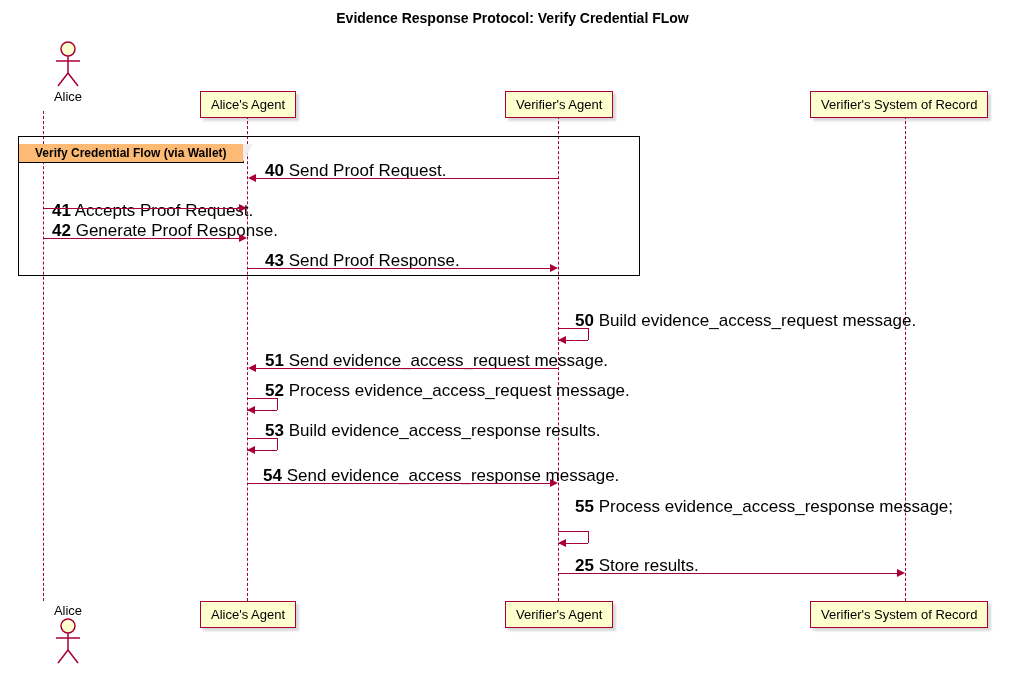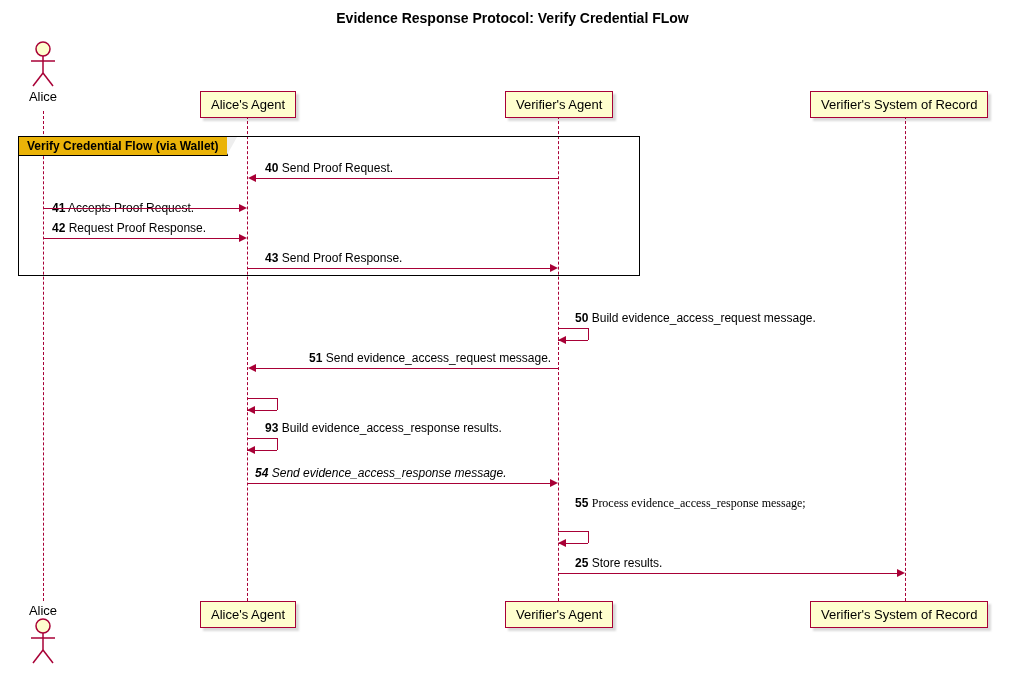--- a/index.html
+++ b/index.html
@@ -17,20 +17,21 @@
     margin-bottom: 15px;
   }
   .diagram {
     position: relative;
     height: 630px;
   }
   .actor {
     position: absolute;
     text-align: center;
     width: 40px;
+    margin-left: 25px;
   }
   .actor svg {
     display: block;
     margin: 0 auto;
   }
   .actor-label {
     font-size: 13px;
     margin-top: 2px;
   }
   .participant-box {
@@ -47,43 +48,43 @@
     width: 0;
     border-left: 1px dashed #a80036;
   }
   .group-box {
     position: absolute;
     border: 1.5px solid #000;
     background: transparent;
   }
   .group-label {
     position: absolute;
-    background: #eab308;
+    background: #fdba74;
     border: 1px solid #000;
     border-top: none;
     border-left: none;
-    padding: 2px 8px;
+    padding: 2px 16px;
     font-size: 12px;
     font-weight: bold;
-    top: 0;
+    top: 7px;
     left: 0;
   }
   .group-label::after {
     content: '';
     position: absolute;
     right: -10px;
     top: 0;
     width: 0;
     height: 0;
     border-top: 18px solid #eeeeee;
     border-right: 10px solid transparent;
   }
   .message {
     position: absolute;
-    font-size: 12px;
+    font-size: 17px;
   }
   .message .num {
     font-weight: bold;
   }
   .arrow-line {
     position: absolute;
     height: 0;
     border-top: 1px solid #a80036;
   }
   .arrow-head-right {
@@ -142,63 +143,64 @@
   </div>
 
   <div class="message" style="left:255px; top:120px;"><span class="num">40</span> <span>Send Proof Request.</span></div>
   <div class="arrow-line" style="left:245px; top:137px; width:303px;"></div>
   <div class="arrow-head-left" style="left:238px; top:133px;"></div>
 
   <div class="message" style="left:42px; top:160px;"><span class="num">41</span> <span>Accepts Proof Request.</span></div>
   <div class="arrow-line" style="left:33px; top:167px; width:197px;"></div>
   <div class="arrow-head-right" style="left:229px; top:163px;"></div>
 
-  <div class="message" style="left:42px; top:180px;"><span class="num">42</span> <span>Request Proof Response.</span></div>
+  <div class="message" style="left:42px; top:180px;"><span class="num">42</span> <span>Generate Proof Response.</span></div>
   <div class="arrow-line" style="left:33px; top:197px; width:197px;"></div>
   <div class="arrow-head-right" style="left:229px; top:193px;"></div>
 
   <div class="message" style="left:255px; top:210px;"><span class="num">43</span> <span>Send Proof Response.</span></div>
   <div class="arrow-line" style="left:237px; top:227px; width:303px;"></div>
   <div class="arrow-head-right" style="left:540px; top:223px;"></div>
 
 
   <div class="message" style="left:565px; top:270px;"><span class="num">50</span> <span>Build evidence_access_request message.</span></div>
   <div class="self-arrow" style="left:548px; top:287px;">
     <div class="h1"></div>
       <div class="v1"></div>
       <div class="h2"></div>
       <div class="head"></div>
   </div>
 
-  <div class="message" style="left:255px; top:310px;margin-left:44px;"><span class="num">51</span> <span>Send evidence_access_request message.</span></div>
+  <div class="message" style="left:255px; top:310px;"><span class="num">51</span> <span>Send evidence_access_request message.</span></div>
   <div class="arrow-line" style="left:245px; top:327px; width:303px;"></div>
   <div class="arrow-head-left" style="left:238px; top:323px;"></div>
 
+  <div class="message" style="left:255px; top:340px;"><span class="num">52</span> <span>Process evidence_access_request message.</span></div>
   <div class="self-arrow" style="left:237px; top:357px;">
     <div class="h1"></div>
       <div class="v1"></div>
       <div class="h2"></div>
       <div class="head"></div>
   </div>
 
-  <div class="message" style="left:255px; top:380px;"><span class="num">93</span> <span>Build evidence_access_response results.</span></div>
+  <div class="message" style="left:255px; top:380px;"><span class="num">53</span> <span>Build evidence_access_response results.</span></div>
   <div class="self-arrow" style="left:237px; top:397px;">
     <div class="h1"></div>
       <div class="v1"></div>
       <div class="h2"></div>
       <div class="head"></div>
   </div>
 
-  <div class="message" style="left:245px; top:425px;font-style:italic;"><span class="num">54</span> <span>Send evidence_access_response message.</span></div>
+  <div class="message" style="left:253px; top:425px;"><span class="num">54</span> <span>Send evidence_access_response message.</span></div>
   <div class="arrow-line" style="left:237px; top:442px; width:303px;"></div>
   <div class="arrow-head-right" style="left:540px; top:438px;"></div>
 
   <div class="message" style="left:565px; top:455px; line-height:1.3;">
     <span class="num">55</span>
-    <span style="display:inline-block; vertical-align:top;font-family:Liberation Serif, serif;">
+    <span style="display:inline-block; vertical-align:top;">
       <span>Process evidence_access_response message;</span><br>
     </span>
   </div>
   <div class="self-arrow" style="left:548px; top:490px;">
     <div class="h1"></div>
       <div class="v1"></div>
       <div class="h2"></div>
       <div class="head"></div>
   </div>
 

